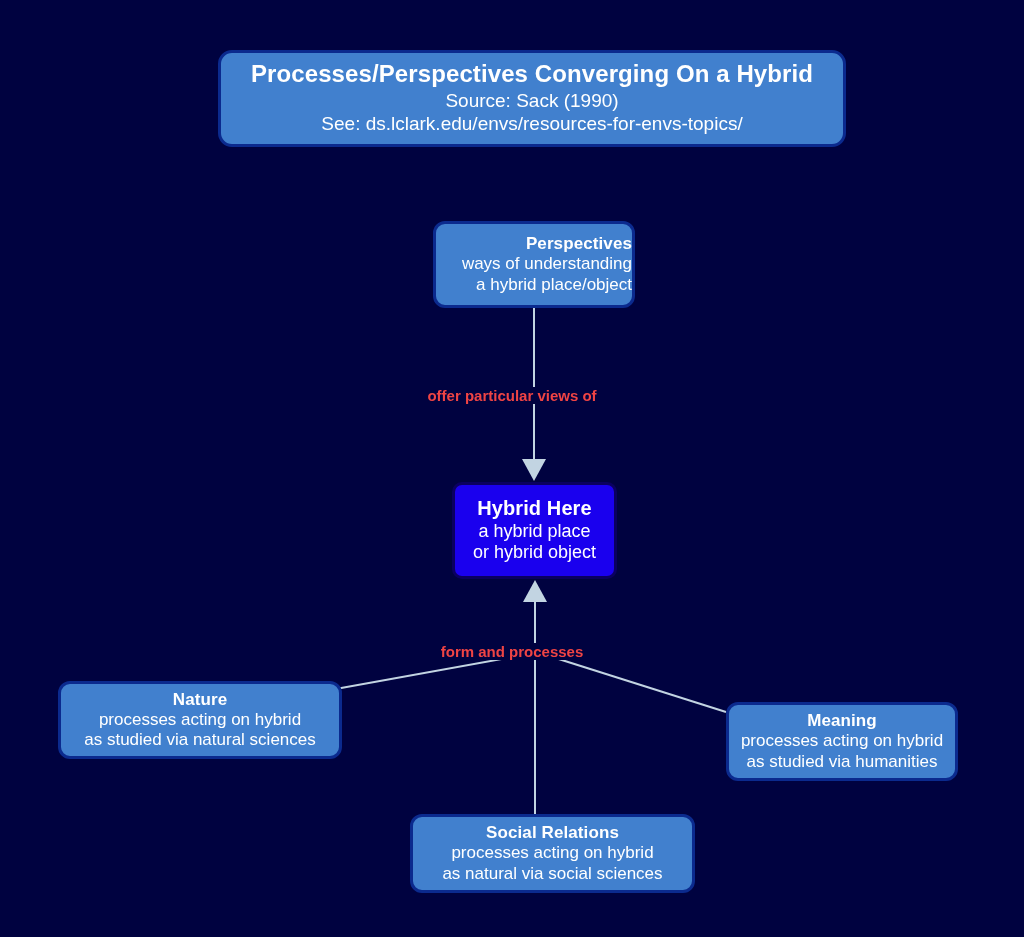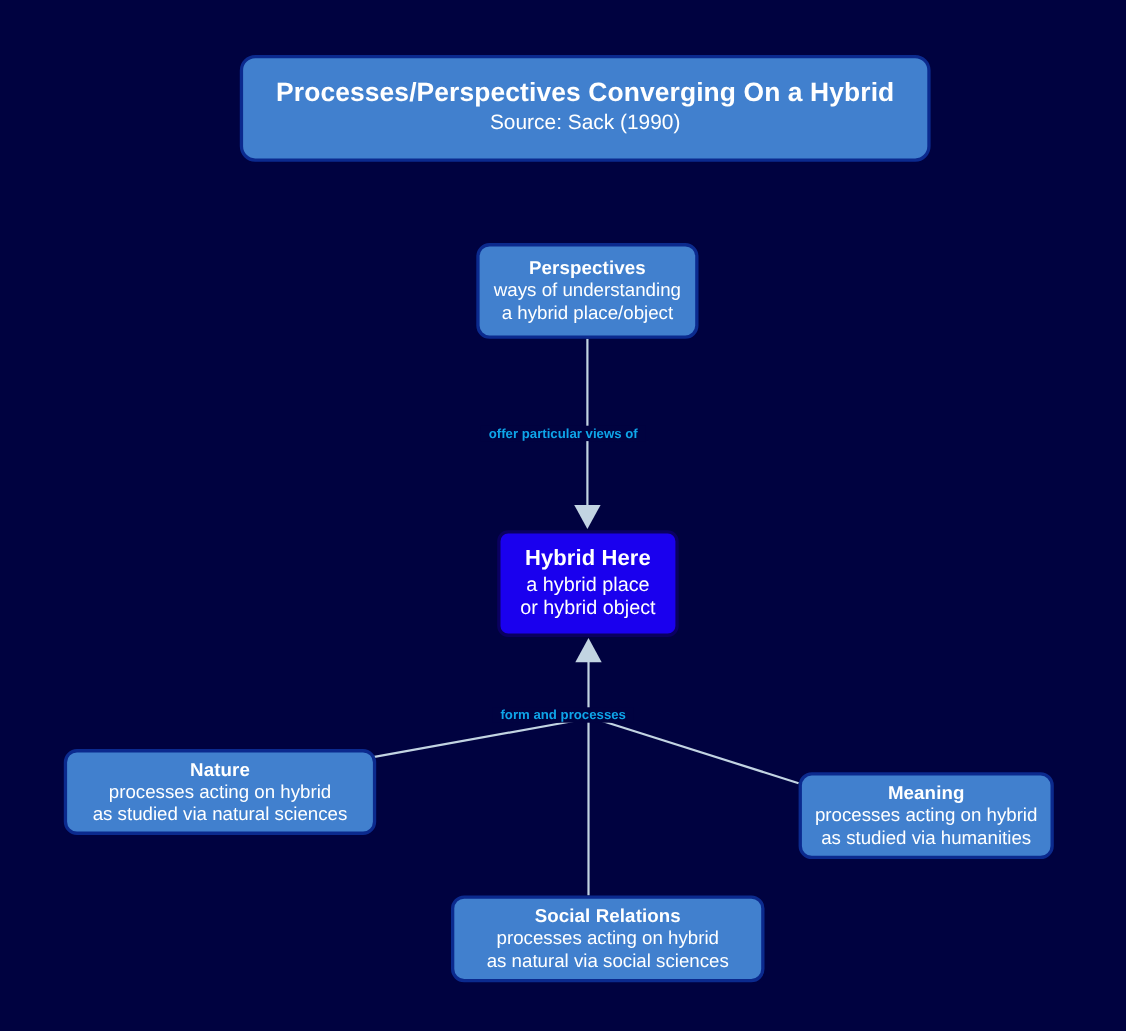--- a/index.html
+++ b/index.html
@@ -64,20 +64,21 @@
   #title-banner .line {
     font-size: 19px;
   }
 
   
   #node-perspectives {
     left: 433px;
     top: 221px;
     width: 202px;
     height: 87px;
+    align-items: flex-end;
   }
 
   
   #node-hybrid {
     left: 452px;
     top: 482px;
     width: 165px;
     height: 97px;
     background: #1a00ee;
     border: 3px solid #0a0060;
@@ -107,22 +108,22 @@
   
   #node-social {
     left: 410px;
     top: 814px;
     width: 285px;
     height: 79px;
   }
 
   .edge-label {
     position: absolute;
-    color: #0ea5e9;
-    font-size: 12px;
+    color: #ef4444;
+    font-size: 15px;
     font-weight: bold;
     white-space: nowrap;
     text-align: center;
   }
   #label-offer {
     left: 0;
     top: 387px;
     width: 1024px;
   }
   #label-form {
@@ -150,20 +151,21 @@
     <polygon points="535,580 523,602 547,602" fill="#c2d4e2"></polygon>
 
     <line x1="319" y1="692" x2="524" y2="655" stroke="#c2d4e2" stroke-width="2"></line>
 
     <line x1="726" y1="712" x2="546" y2="655" stroke="#c2d4e2" stroke-width="2"></line>
   </svg>
 
   <div class="node" id="title-banner">
     <div class="title">Processes/Perspectives Converging On a Hybrid</div>
     <div class="line">Source: Sack (1990)</div>
+    <div class="line">See: ds.lclark.edu/envs/resources-for-envs-topics/</div>
   </div>
 
   <div class="node" id="node-perspectives">
     <div class="title">Perspectives</div>
     <div class="line">ways of understanding</div>
     <div class="line">a hybrid place/object</div>
   </div>
 
   <div class="node" id="node-hybrid">
     <div class="title">Hybrid Here</div>

